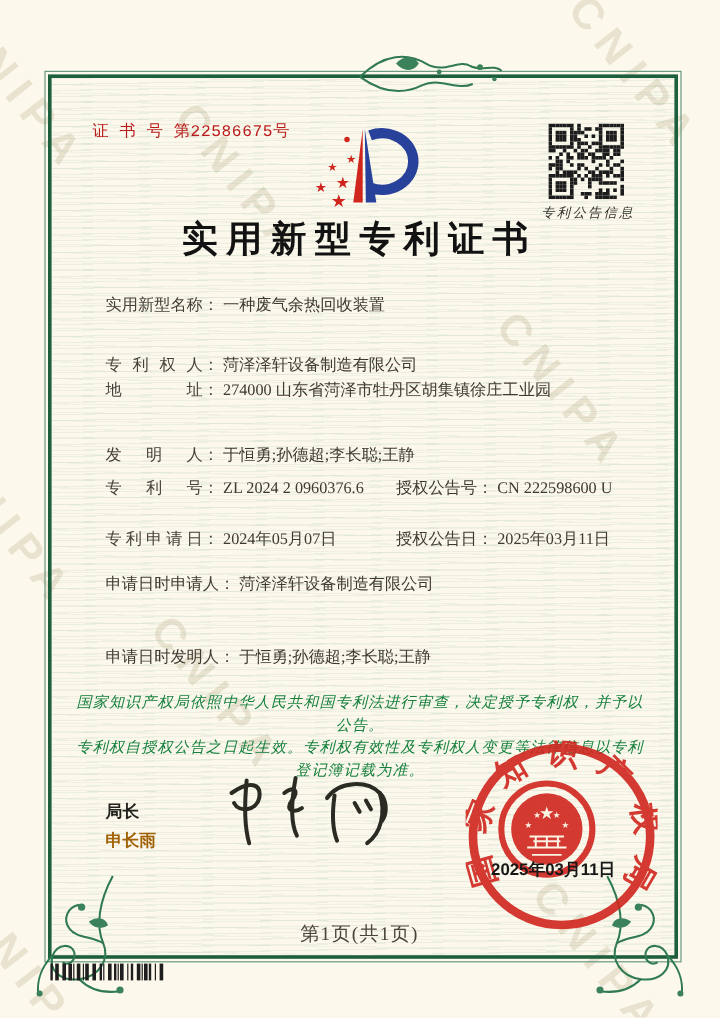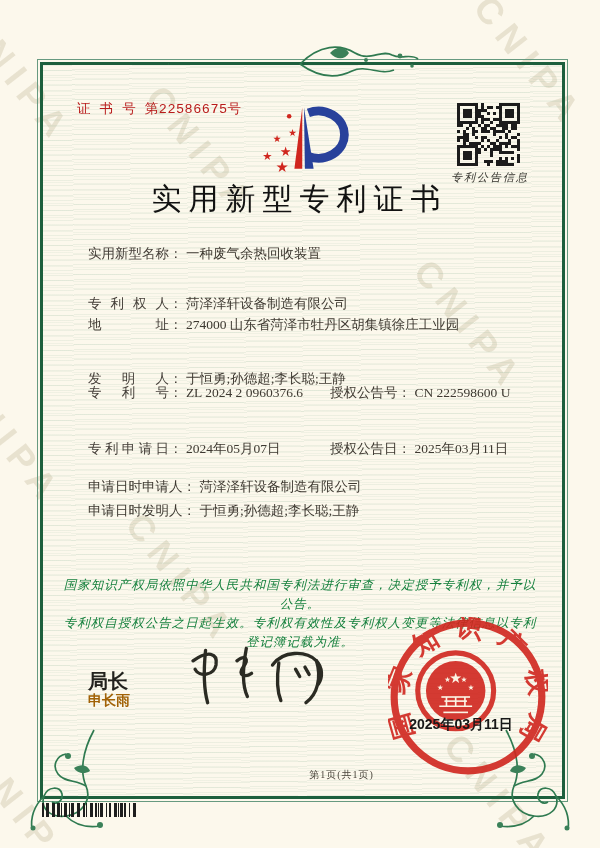--- a/index.html
+++ b/index.html
@@ -13,46 +13,46 @@
   
   .frame{position:absolute;left:40px;top:62px;width:519px;height:731px;
          border:3px solid #1d5f3d;outline:1px solid #679a80;outline-offset:2px;}
   .frame-bg{position:absolute;inset:0;
       background:
         repeating-linear-gradient(179deg, rgba(140,180,152,.14) 0 1px, transparent 1px 5px),
         repeating-linear-gradient(181deg, rgba(140,180,152,.10) 0 1px, transparent 1px 7px);}
   
   .certno{position:absolute;left:77px;top:100px;font-size:13.5px;color:#b91c1c;letter-spacing:.5px;font-family:Liberation Mono, monospace;}
   .title{position:absolute;left:40px;top:179px;width:519px;text-align:center;
-         font-size:30px;font-weight:normal;color:#121212;letter-spacing:7px;}
+         font-size:30px;font-weight:bold;color:#121212;letter-spacing:7px;}
   .qr{position:absolute;left:457px;top:103px;width:63px;height:63px;}
   .qr-label{position:absolute;left:438px;top:170px;width:104px;text-align:center;
             font-size:11px;font-style:italic;letter-spacing:2px;color:#33322c;}
   
   .row{position:absolute;left:88px;width:460px;font-size:13.5px;color:#3e3931;white-space:nowrap;}
   .lbl{display:inline-block;width:81px;text-align:justify;text-align-last:justify;color:#46403a;vertical-align:bottom;}
   .colon{color:#46403a;}
   .pair2{position:absolute;left:242px;top:0;}
   
   .statement{position:absolute;left:60px;top:576px;width:480px;color:#15803d;
              font-size:12.5px;font-style:italic;letter-spacing:1px;line-height:19px;text-align:center;}
   
-  .sig-title{position:absolute;left:88px;top:668px;font-size:20px;font-weight:bold;color:#22211d;
+  .sig-title{position:absolute;left:88px;top:668px;font-size:14px;font-weight:bold;color:#22211d;
              font-family:"Liberation Sans","DejaVu Sans",sans-serif;}
   .sig-name{position:absolute;left:88px;top:692px;font-size:14px;font-weight:bold;color:#a16207;
             font-family:"Liberation Sans","DejaVu Sans",sans-serif;}
   .handwriting{position:absolute;left:182px;top:642px;}
   
   .seal{position:absolute;left:388px;top:617px;width:160px;height:160px;opacity:.9;}
   .seal-date{position:absolute;left:403px;top:716px;width:116px;text-align:center;
              font-size:14px;font-weight:bold;color:#181818;
              font-family:"Liberation Sans","DejaVu Sans",sans-serif;}
   
   .pageinfo{position:absolute;left:40px;top:768px;width:519px;text-align:center;
-            font-size:10px;color:#4a453c;letter-spacing:1px;padding-left:42px;}
+            font-size:16px;color:#4a453c;letter-spacing:1px;}
   .barcode{position:absolute;left:42px;top:803px;width:196px;height:14px;display:flex;align-items:stretch;}
   .barcode div{height:100%;}
   .orn{position:absolute;pointer-events:none;}
 </style>
 </head>
 <body>
 
 <div class="wm" style="left:-14px;top:4px">CNIPA</div>
 <div class="wm" style="left:170px;top:78px">CNIPA</div>
 <div class="wm" style="left:498px;top:-12px">CNIPA</div>
@@ -378,41 +378,41 @@
   <span>菏泽泽轩设备制造有限公司</span>
 </div>
 <div class="row" style="top:316px">
   <span class="lbl">地址</span><span class="colon">：</span>
   <span>274000 山东省菏泽市牡丹区胡集镇徐庄工业园</span>
 </div>
 <div class="row" style="top:370px">
   <span class="lbl">发明人</span><span class="colon">：</span>
   <span>于恒勇;孙德超;李长聪;王静</span>
 </div>
-<div class="row" style="top:384px">
+<div class="row" style="top:398px">
   <span class="lbl">专利号</span><span class="colon">：</span>
   <span>ZL 2024 2 0960376.6</span>
   <span class="pair2">
     <span>授权公告号</span><span class="colon">：</span>
     <span>CN 222598600 U</span>
   </span>
 </div>
 <div class="row" style="top:440px">
   <span class="lbl">专利申请日</span><span class="colon">：</span>
   <span>2024年05月07日</span>
   <span class="pair2">
     <span>授权公告日</span><span class="colon">：</span>
     <span>2025年03月11日</span>
   </span>
 </div>
 <div class="row" style="top:478px">
   <span>申请日时申请人</span><span class="colon">：</span>
   <span>菏泽泽轩设备制造有限公司</span>
 </div>
-<div class="row" style="top:502px">
+<div class="row" style="top:539px">
   <span>申请日时发明人</span><span class="colon">：</span>
   <span>于恒勇;孙德超;李长聪;王静</span>
 </div>
 
 <div class="statement">
   <div>国家知识产权局依照中华人民共和国专利法进行审查，决定授予专利权，并予以公告。</div>
   <div>专利权自授权公告之日起生效。专利权有效性及专利权人变更等法律信息以专利登记簿记载为准。</div>
 </div>
 
 <div class="sig-title">局长</div>

